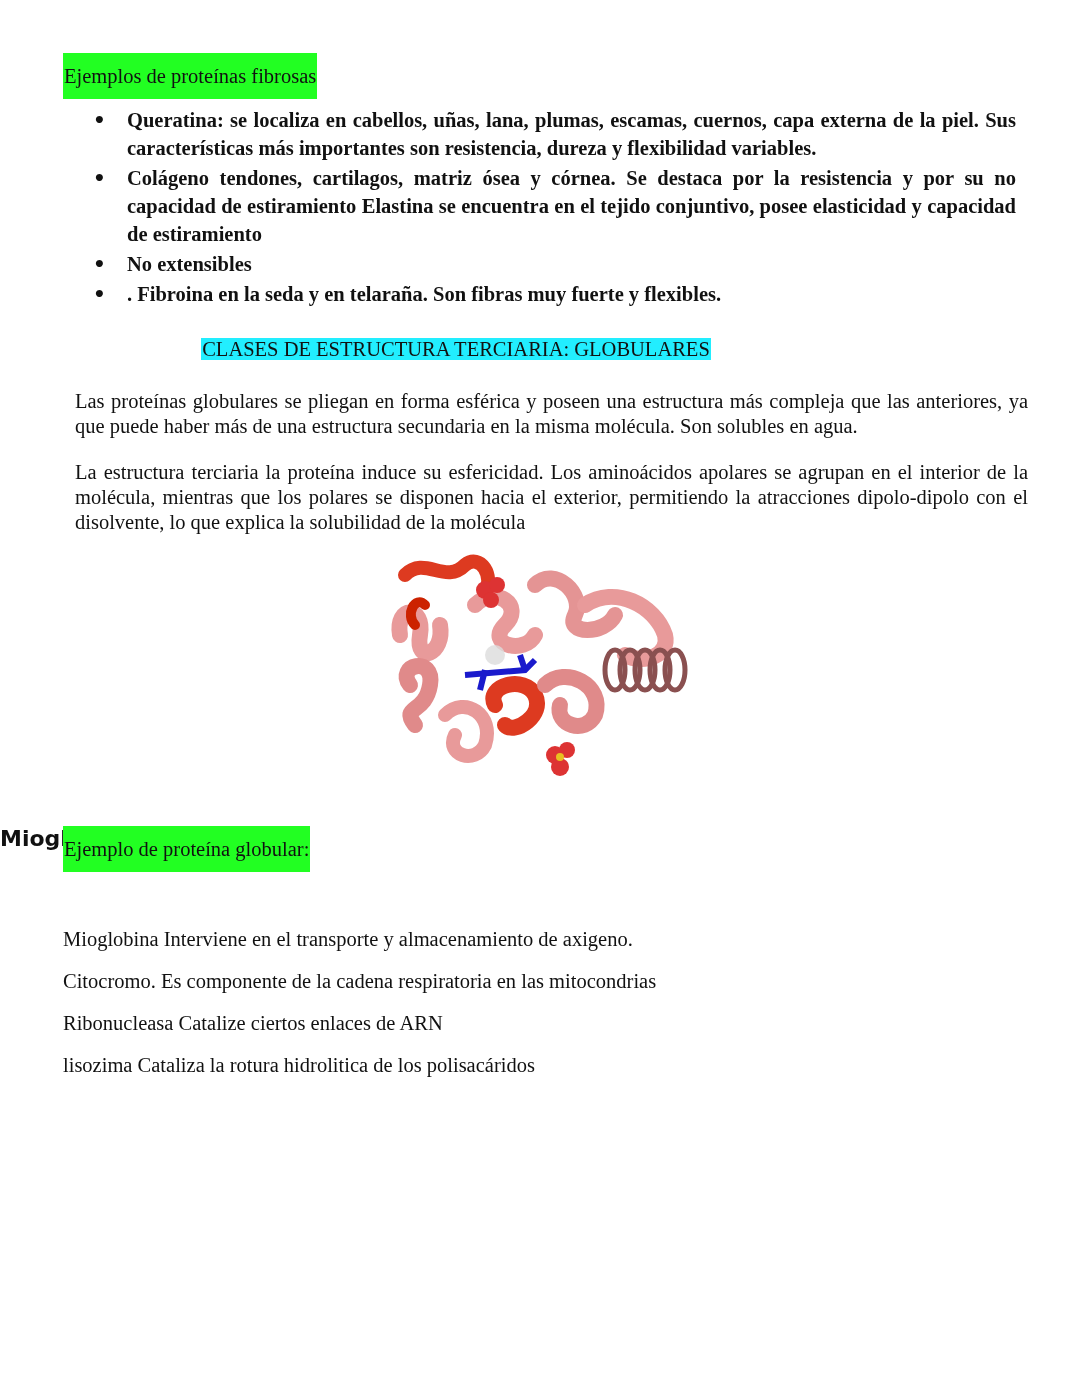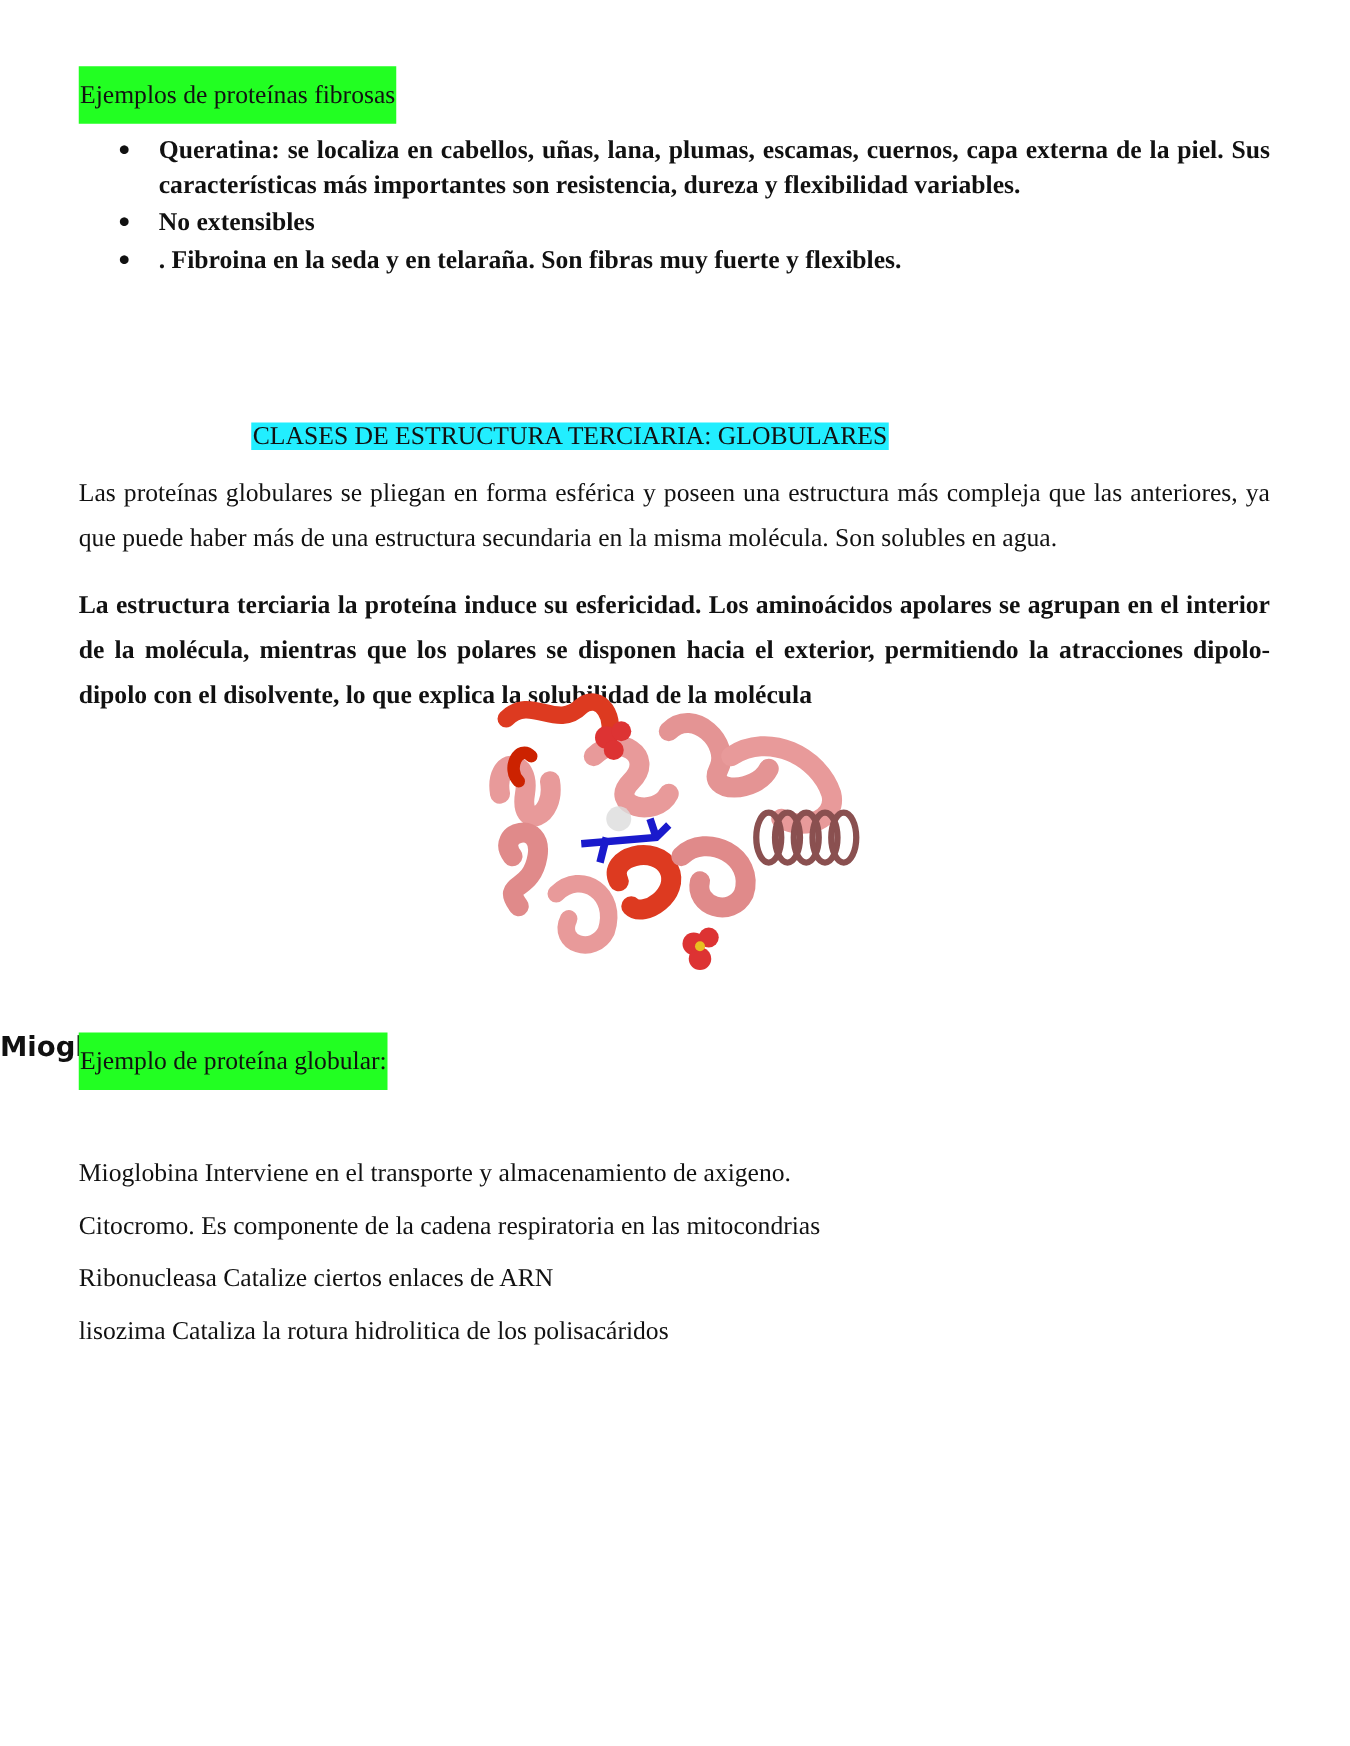--- a/index.html
+++ b/index.html
@@ -7,37 +7,38 @@
       width: 1080px; height: 1397px; position: relative; overflow: hidden;
       font-family: "Liberation Serif", serif; color: #111111; font-size: 20.5px;
     }
     .hl-green { background: #22ff22; padding: 12px 1px; }
     .hl-cyan { background: #22eeff; padding: 0 1px; }
     .h1 { position: absolute; left: 63px; top: 63px; line-height: 26px; }
     ul.bullets { position: absolute; left: 63px; top: 106px; width: 953px; margin: 0; padding: 0; list-style: none; }
     ul.bullets li { position: relative; padding-left: 64px; line-height: 28px; text-align: justify; margin-bottom: 2px; font-weight: bold; }
     ul.bullets li::before { content: "\2022"; position: absolute; left: 30px; top: 0; font-family: "DejaVu Sans", sans-serif; font-size: 20px; }
     .center-title { position: absolute; left: 0; width: 912px; top: 336px; text-align: center; line-height: 26px; }
-    .para { position: absolute; left: 63px; width: 953px; line-height: 36px; text-align: justify; margin: 0; }
+    .para { position: absolute; left: 63px; width: 953px; line-height: 25px; text-align: justify; margin: 12px; }
     .p1 { top: 377px; }
-    .p2 { top: 466px; font-weight: bold; }
+    .p2 { top: 448px; }
     .figure { position: absolute; left: 385px; top: 545px; width: 310px; height: 250px; }
     .caption { position: absolute; left: 0; width: 1040px; top: 826px; font-family: "DejaVu Sans", sans-serif; font-weight: bold; font-size: 22px; }
     .h2 { position: absolute; left: 63px; top: 836px; line-height: 26px; }
     .ex { position: absolute; left: 63px; line-height: 26px; }
   </style>
 </head>
 <body>
 
 <div class="h1">
   <span class="hl-green">Ejemplos de proteínas fibrosas</span>
 </div>
 
 <ul class="bullets">
   <li>Queratina: se localiza en cabellos, uñas, lana, plumas, escamas, cuernos, capa externa de la piel. Sus características más importantes son resistencia, dureza y flexibilidad variables.</li>
+  <li>Colágeno tendones, cartilagos, matriz ósea y córnea. Se destaca por la resistencia y por su no capacidad de estiramiento Elastina se encuentra en el tejido conjuntivo, posee elasticidad y capacidad de estiramiento</li>
   <li>No extensibles</li>
   <li>. Fibroina en la seda y en telaraña. Son fibras muy fuerte y flexibles.</li>
 </ul>
 
 <div class="center-title">
   <span class="hl-cyan">CLASES DE ESTRUCTURA TERCIARIA: GLOBULARES</span>
 </div>
 
 <p class="para p1">Las proteínas globulares se pliegan en forma esférica y poseen una estructura más compleja que las anteriores, ya que puede haber más de una estructura secundaria en la misma molécula. Son solubles en agua.</p>
 <p class="para p2">La estructura terciaria la proteína induce su esfericidad. Los aminoácidos apolares se agrupan en el interior de la molécula, mientras que los polares se disponen hacia el exterior, permitiendo la atracciones dipolo-dipolo con el disolvente, lo que explica la solubilidad de la molécula</p>

